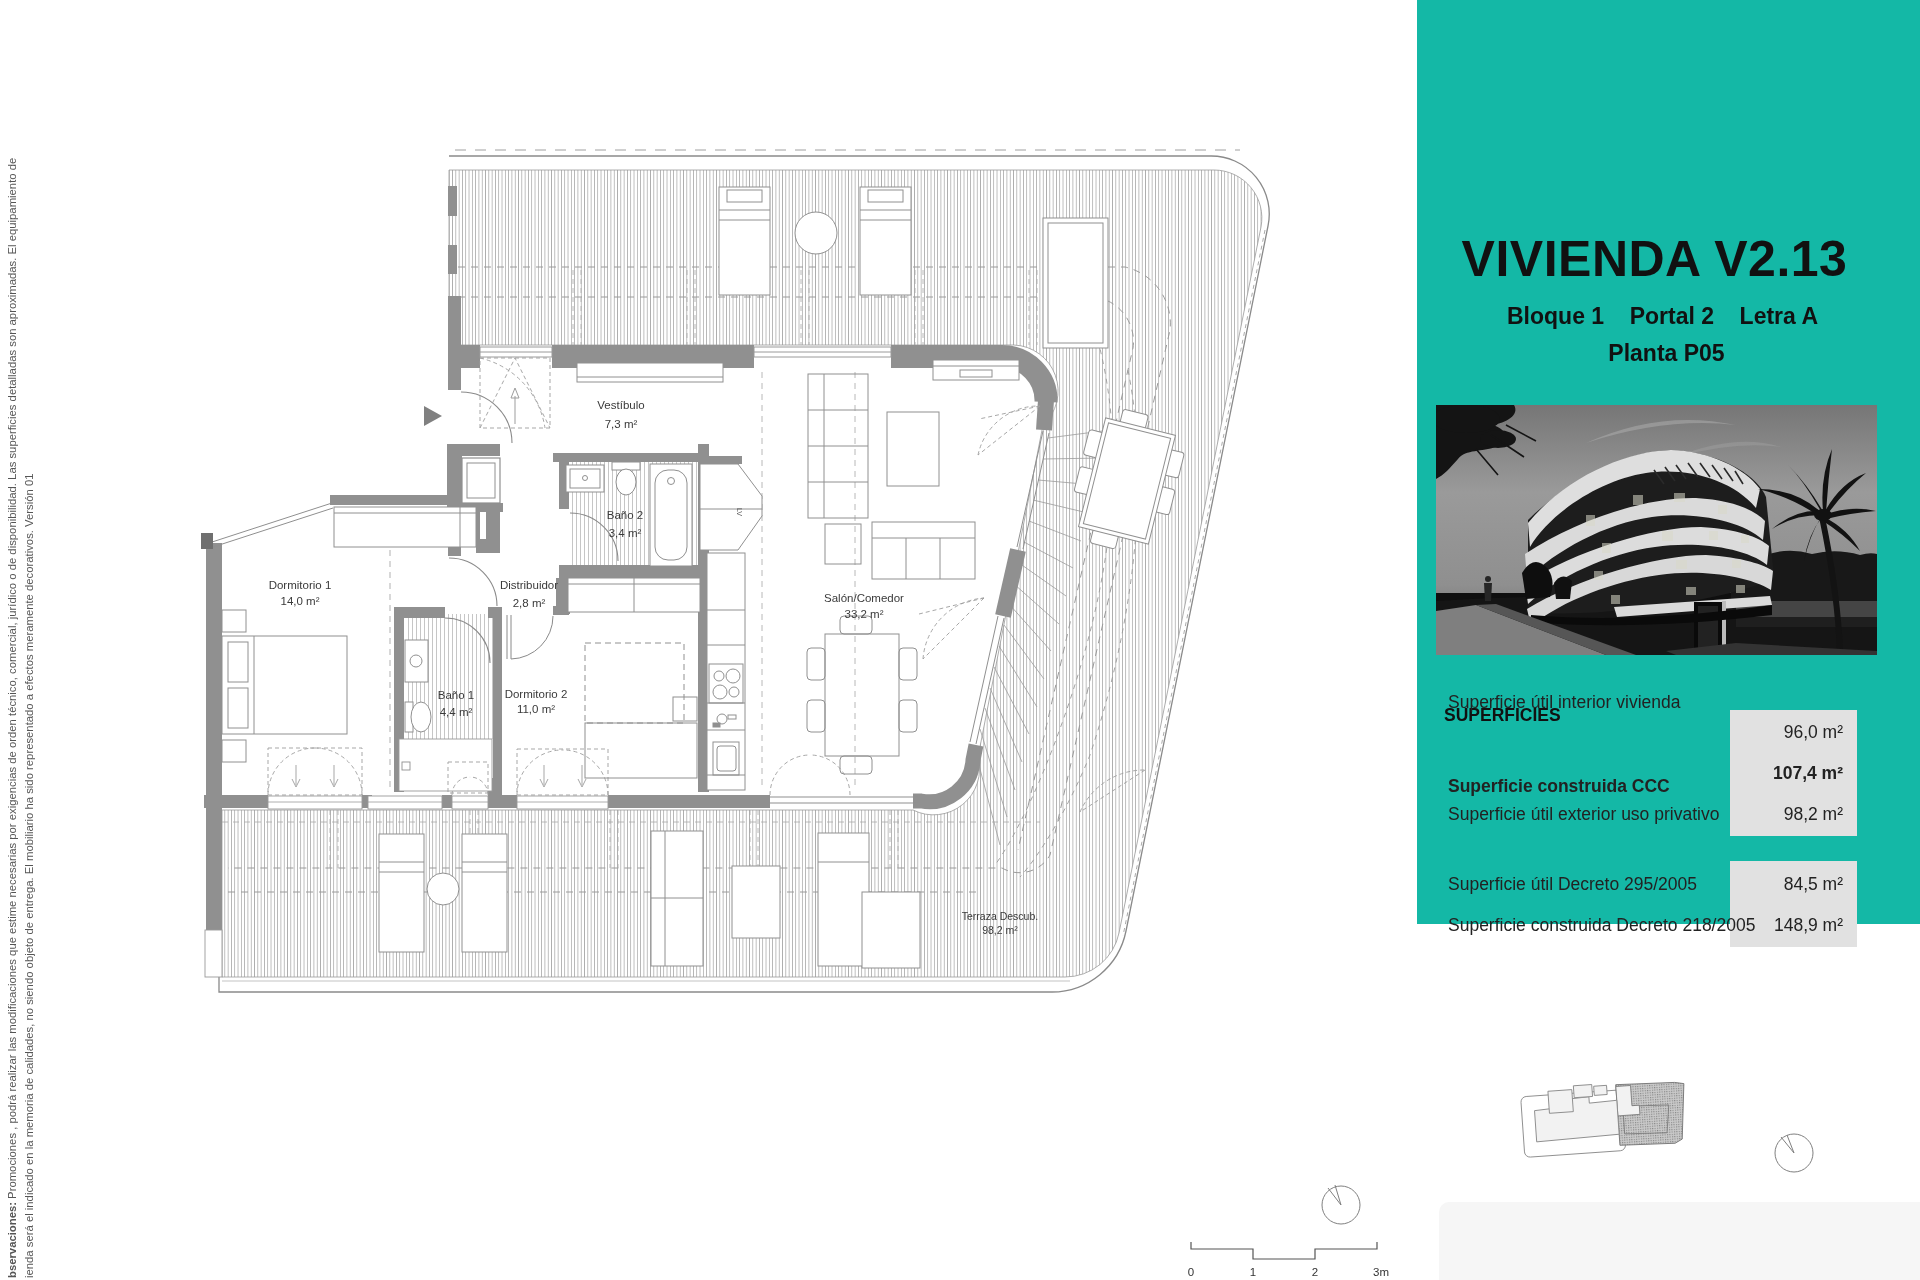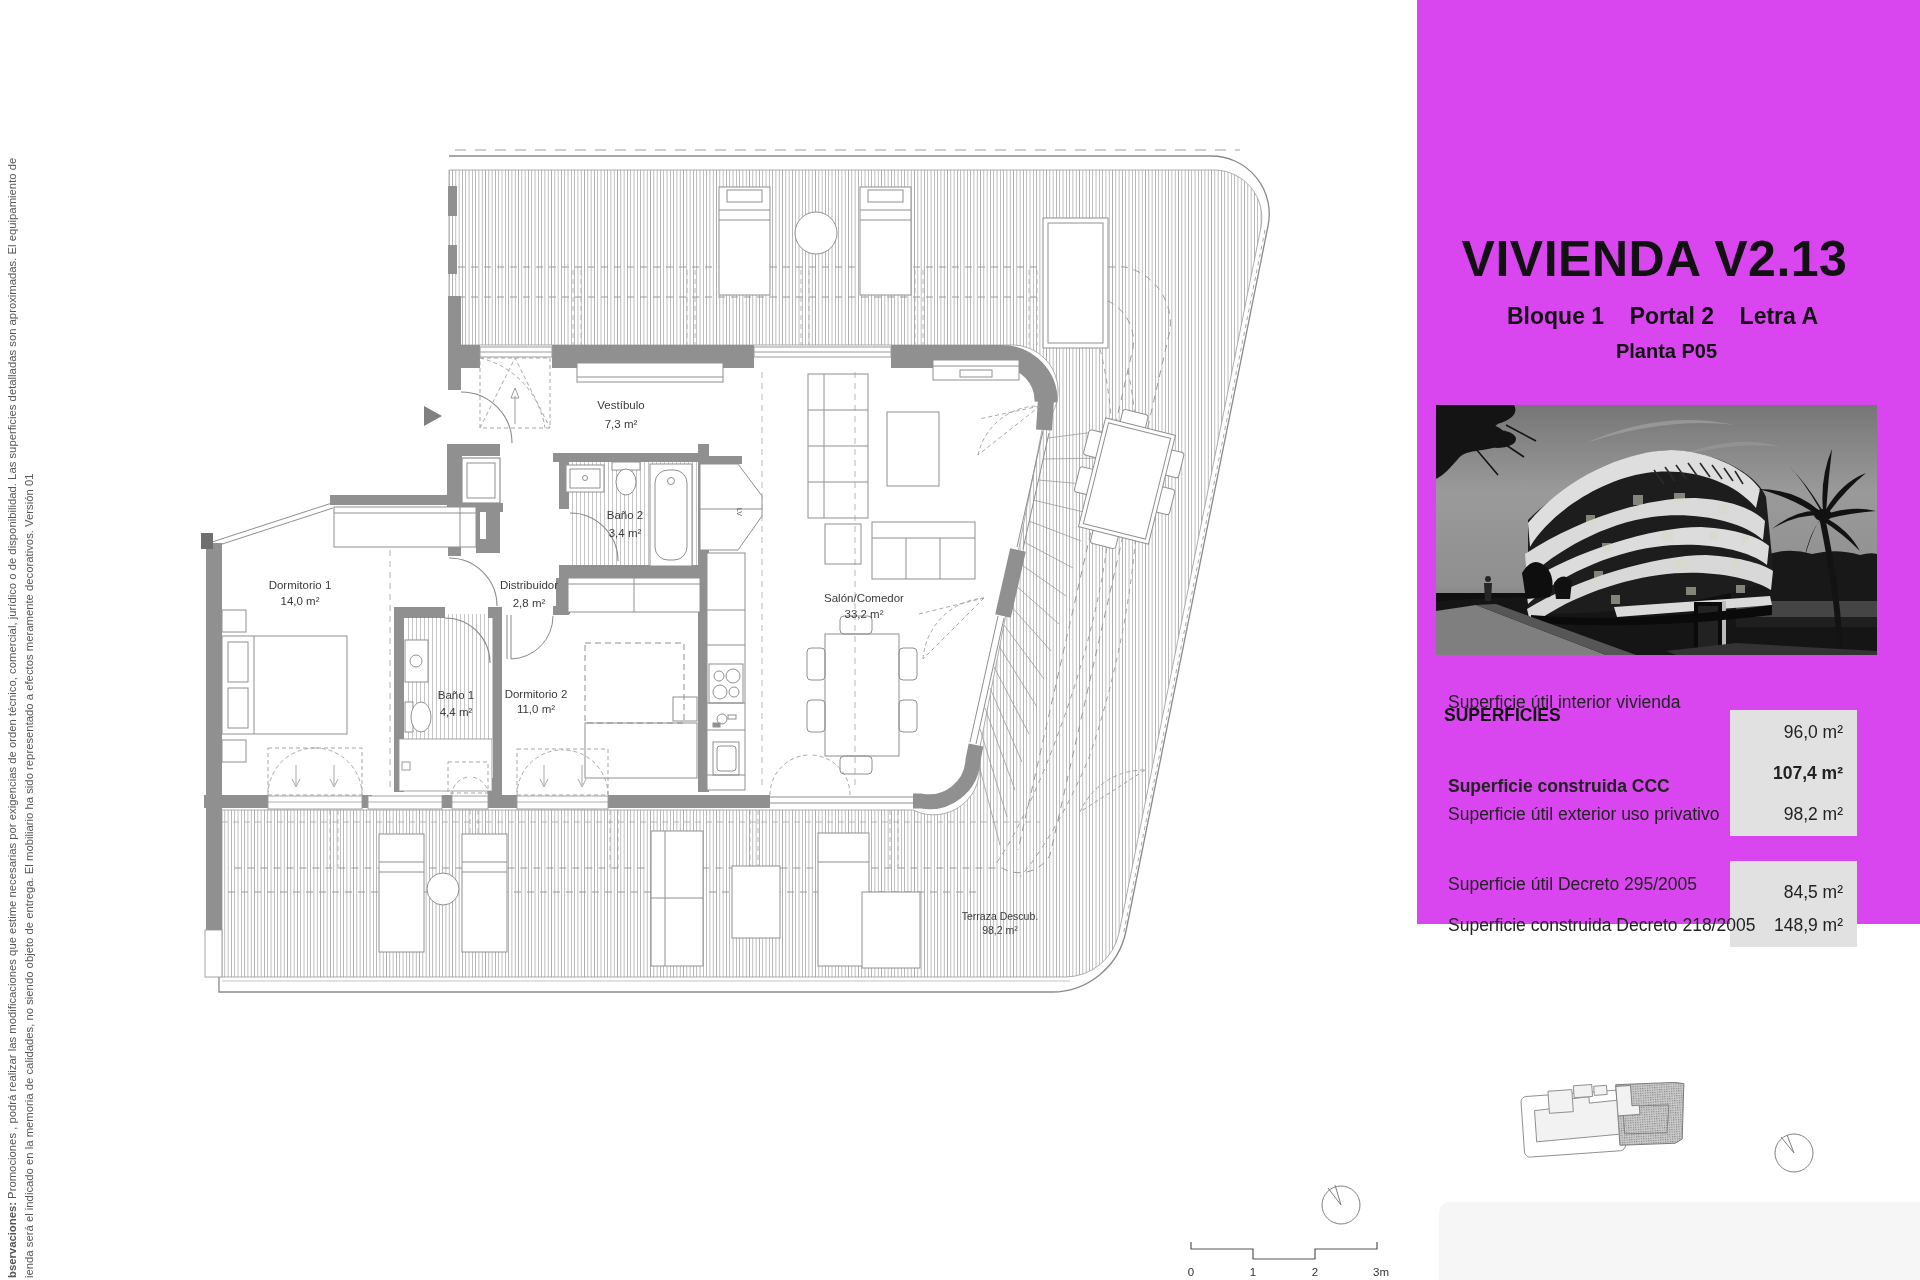--- a/index.html
+++ b/index.html
@@ -1,23 +1,23 @@
 <!DOCTYPE html>
 <html><head>
 <meta charset="utf-8">
 <style>
 html,body{margin:0;padding:0;background:#ffffff;width:1920px;height:1280px;overflow:hidden;}
 *{box-sizing:border-box;}
 body{font-family:"Liberation Sans", sans-serif;}
 #page{position:absolute;left:0;top:0;width:1920px;height:1280px;background:#ffffff;}
 #plansvg{position:absolute;left:0;top:0;}
-#panel{position:absolute;left:1417px;top:0;width:503px;height:924px;background:#d946ef;}
+#panel{position:absolute;left:1417px;top:0;width:503px;height:924px;background:#14b8a6;}
 #title{position:absolute;left:0px;top:230px;width:475px;text-align:center;font-size:50px;font-weight:bold;color:#111;letter-spacing:0.5px;}
 #sub1{position:absolute;left:0px;top:303px;width:475px;text-align:center;font-size:23px;font-weight:bold;color:#111;padding-left:16px;}
-#sub2{position:absolute;left:12px;top:340px;width:475px;text-align:center;font-size:20px;font-weight:bold;color:#111;}
+#sub2{position:absolute;left:12px;top:340px;width:475px;text-align:center;font-size:23px;font-weight:bold;color:#111;}
 #superf{position:absolute;left:27px;top:681px;font-size:17.5px;font-weight:bold;color:#111;letter-spacing:0px;margin-top:24px;}
 .vbox{position:absolute;background:#e1e1e1;}
 .rowlab{position:absolute;left:31px;font-size:17.5px;color:#222;}
 .rowval{position:absolute;left:313px;width:114px;text-align:right;font-size:17.5px;color:#222;padding-right:1px;}
 .bold{font-weight:bold;}
 #whitebox{position:absolute;left:22px;top:1202px;width:481px;height:78px;background:#f6f6f6;border-radius:10px 0 0 0;}
 </style>
 </head>
 <body>
 <div id="page">
@@ -517,21 +517,21 @@
 <div class="rowlab" style="top:692px;">Superficie útil interior vivienda</div>
 <div class="rowval" style="top:722px;">96,0 m²</div>
 
 <div class="rowlab bold" style="top:763px;margin-top:13px;">Superficie construida CCC</div>
 <div class="rowval bold" style="top:763px;">107,4 m²</div>
 
 <div class="rowlab" style="top:804px;">Superficie útil exterior uso privativo</div>
 <div class="rowval" style="top:804px;">98,2 m²</div>
 
 <div class="rowlab" style="top:874px;">Superficie útil Decreto 295/2005</div>
-<div class="rowval" style="top:874px;margin-top:8px;">84,5 m²</div>
+<div class="rowval" style="top:874px;">84,5 m²</div>
 
 <div class="rowlab" style="top:915px;">Superficie construida Decreto 218/2005</div>
 <div class="rowval" style="top:915px;">148,9 m²</div>
 
 <svg style="position:absolute;left:98px;top:1076px;" width="184" height="85" viewBox="0 0 200 92">
 <defs>
 <pattern id="sdots" width="2.6" height="2.6" patternUnits="userSpaceOnUse">
 <rect width="2.6" height="2.6" fill="#c9c9c9"></rect>
             <rect width="1.2" height="1.2" fill="#858585"></rect>
 </pattern>

